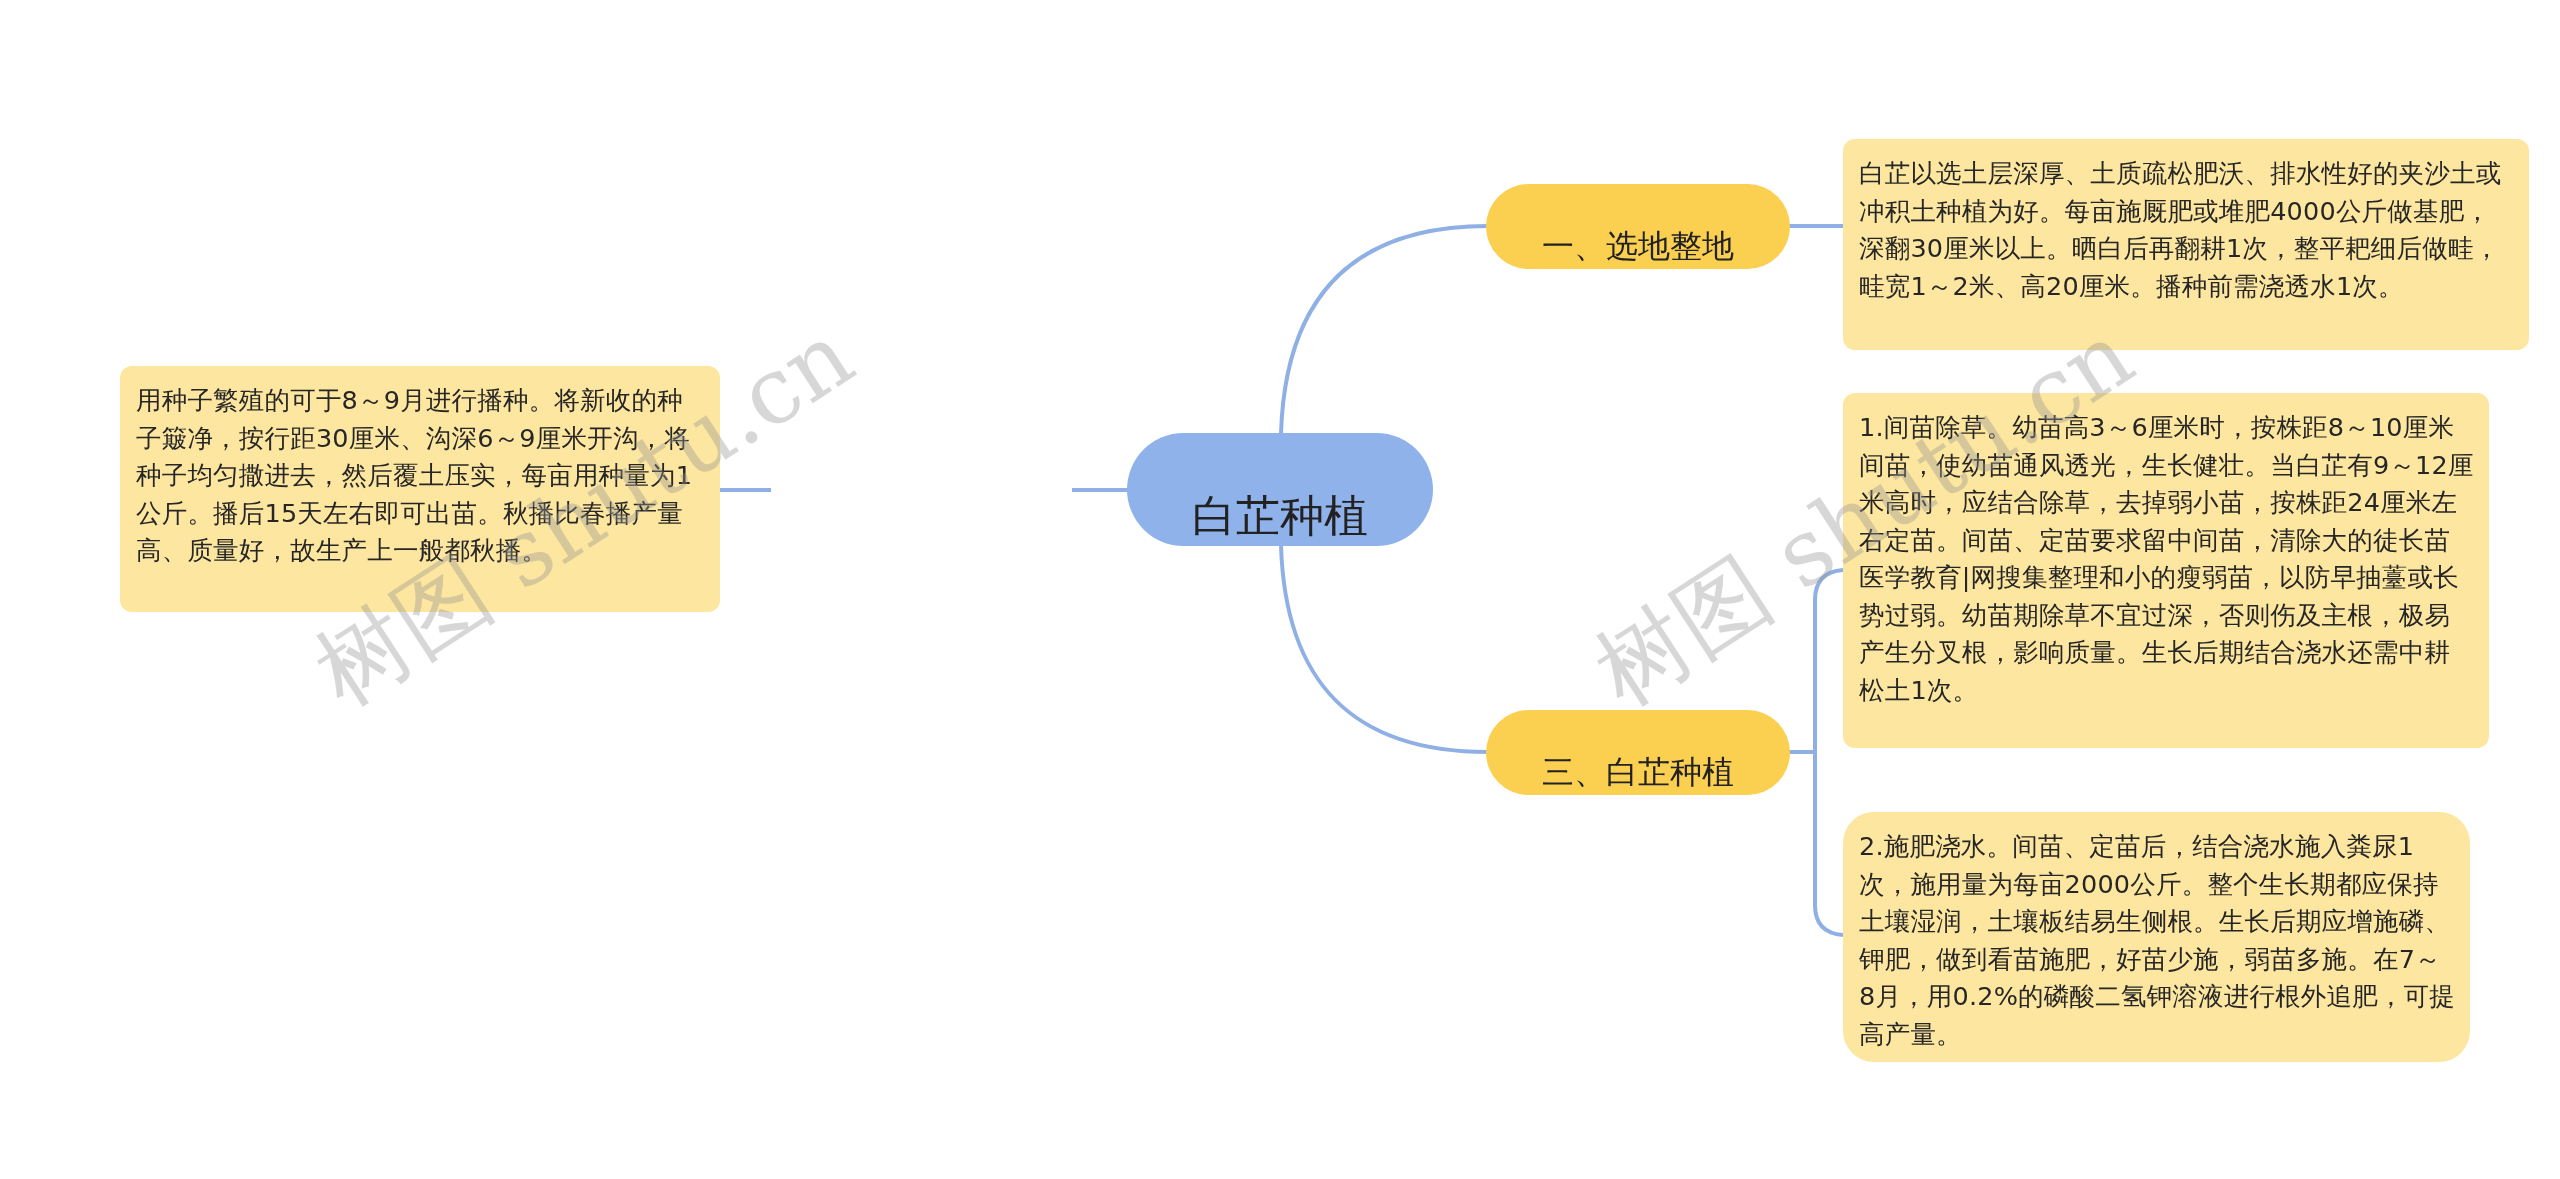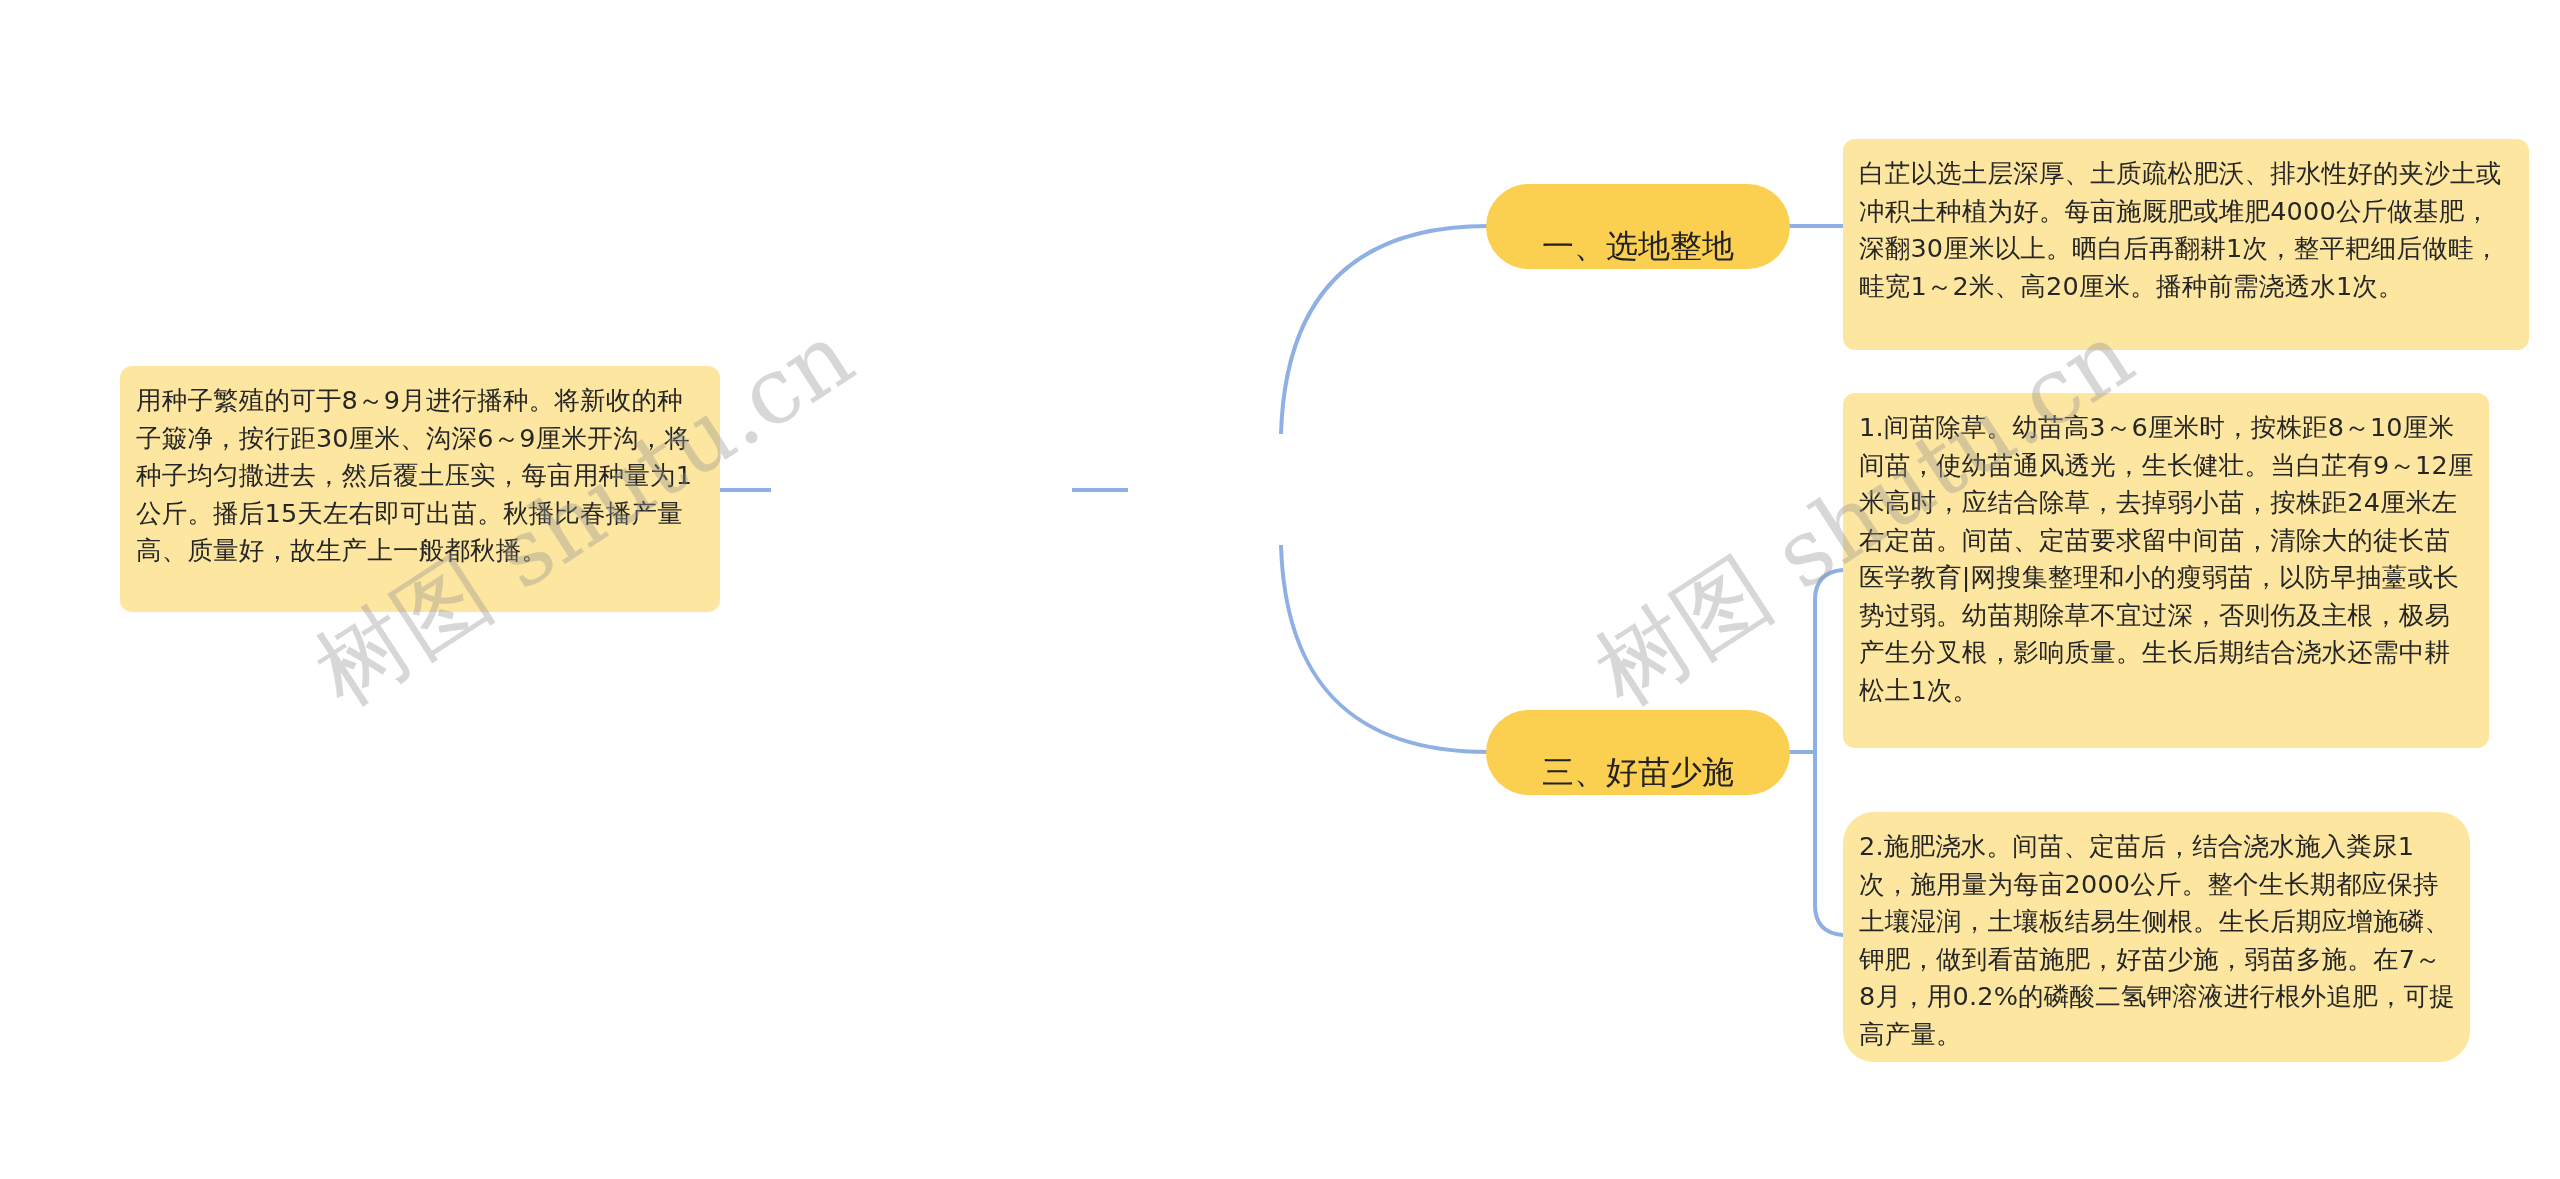--- a/index.html
+++ b/index.html
@@ -46,26 +46,29 @@
       <path d="M771 490 L719 490"></path>
 
       <path d="M1789 226 L1844 226"></path>
 
       <path d="M1789 752 L1815 752"></path>
       <path d="M1815 752 L1815 600 Q1815 572 1843 570"></path>
       <path d="M1815 752 L1815 905 Q1815 933 1843 935"></path>
     </g>
   </svg>
 
+  <div class="node root">
+    <span>白芷种植</span>
+  </div>
 
   <div class="node branch b1">
     <span>一、选地整地</span>
   </div>
   <div class="node branch b3">
-    <span>三、好苗少施</span>
+    <span>三、白芷种植</span>
   </div>
 
   <div class="leaf l1">
     <span>白芷以选土层深厚、土质疏松肥沃、排水性好的夹沙土或冲积土种植为好。每亩施厩肥或堆肥4000公斤做基肥，深翻30厘米以上。晒白后再翻耕1次，整平耙细后做畦，畦宽1～2米、高20厘米。播种前需浇透水1次。</span>
   </div>
   <div class="leaf l2">
     <span>用种子繁殖的可于8～9月进行播种。将新收的种子簸净，按行距30厘米、沟深6～9厘米开沟，将种子均匀撒进去，然后覆土压实，每亩用种量为1公斤。播后15天左右即可出苗。秋播比春播产量高、质量好，故生产上一般都秋播。</span>
   </div>
   <div class="leaf l3a">
     <span>1.间苗除草。幼苗高3～6厘米时，按株距8～10厘米间苗，使幼苗通风透光，生长健壮。当白芷有9～12厘米高时，应结合除草，去掉弱小苗，按株距24厘米左右定苗。间苗、定苗要求留中间苗，清除大的徒长苗医学教育|网搜集整理和小的瘦弱苗，以防早抽薹或长势过弱。幼苗期除草不宜过深，否则伤及主根，极易产生分叉根，影响质量。生长后期结合浇水还需中耕松土1次。</span>

